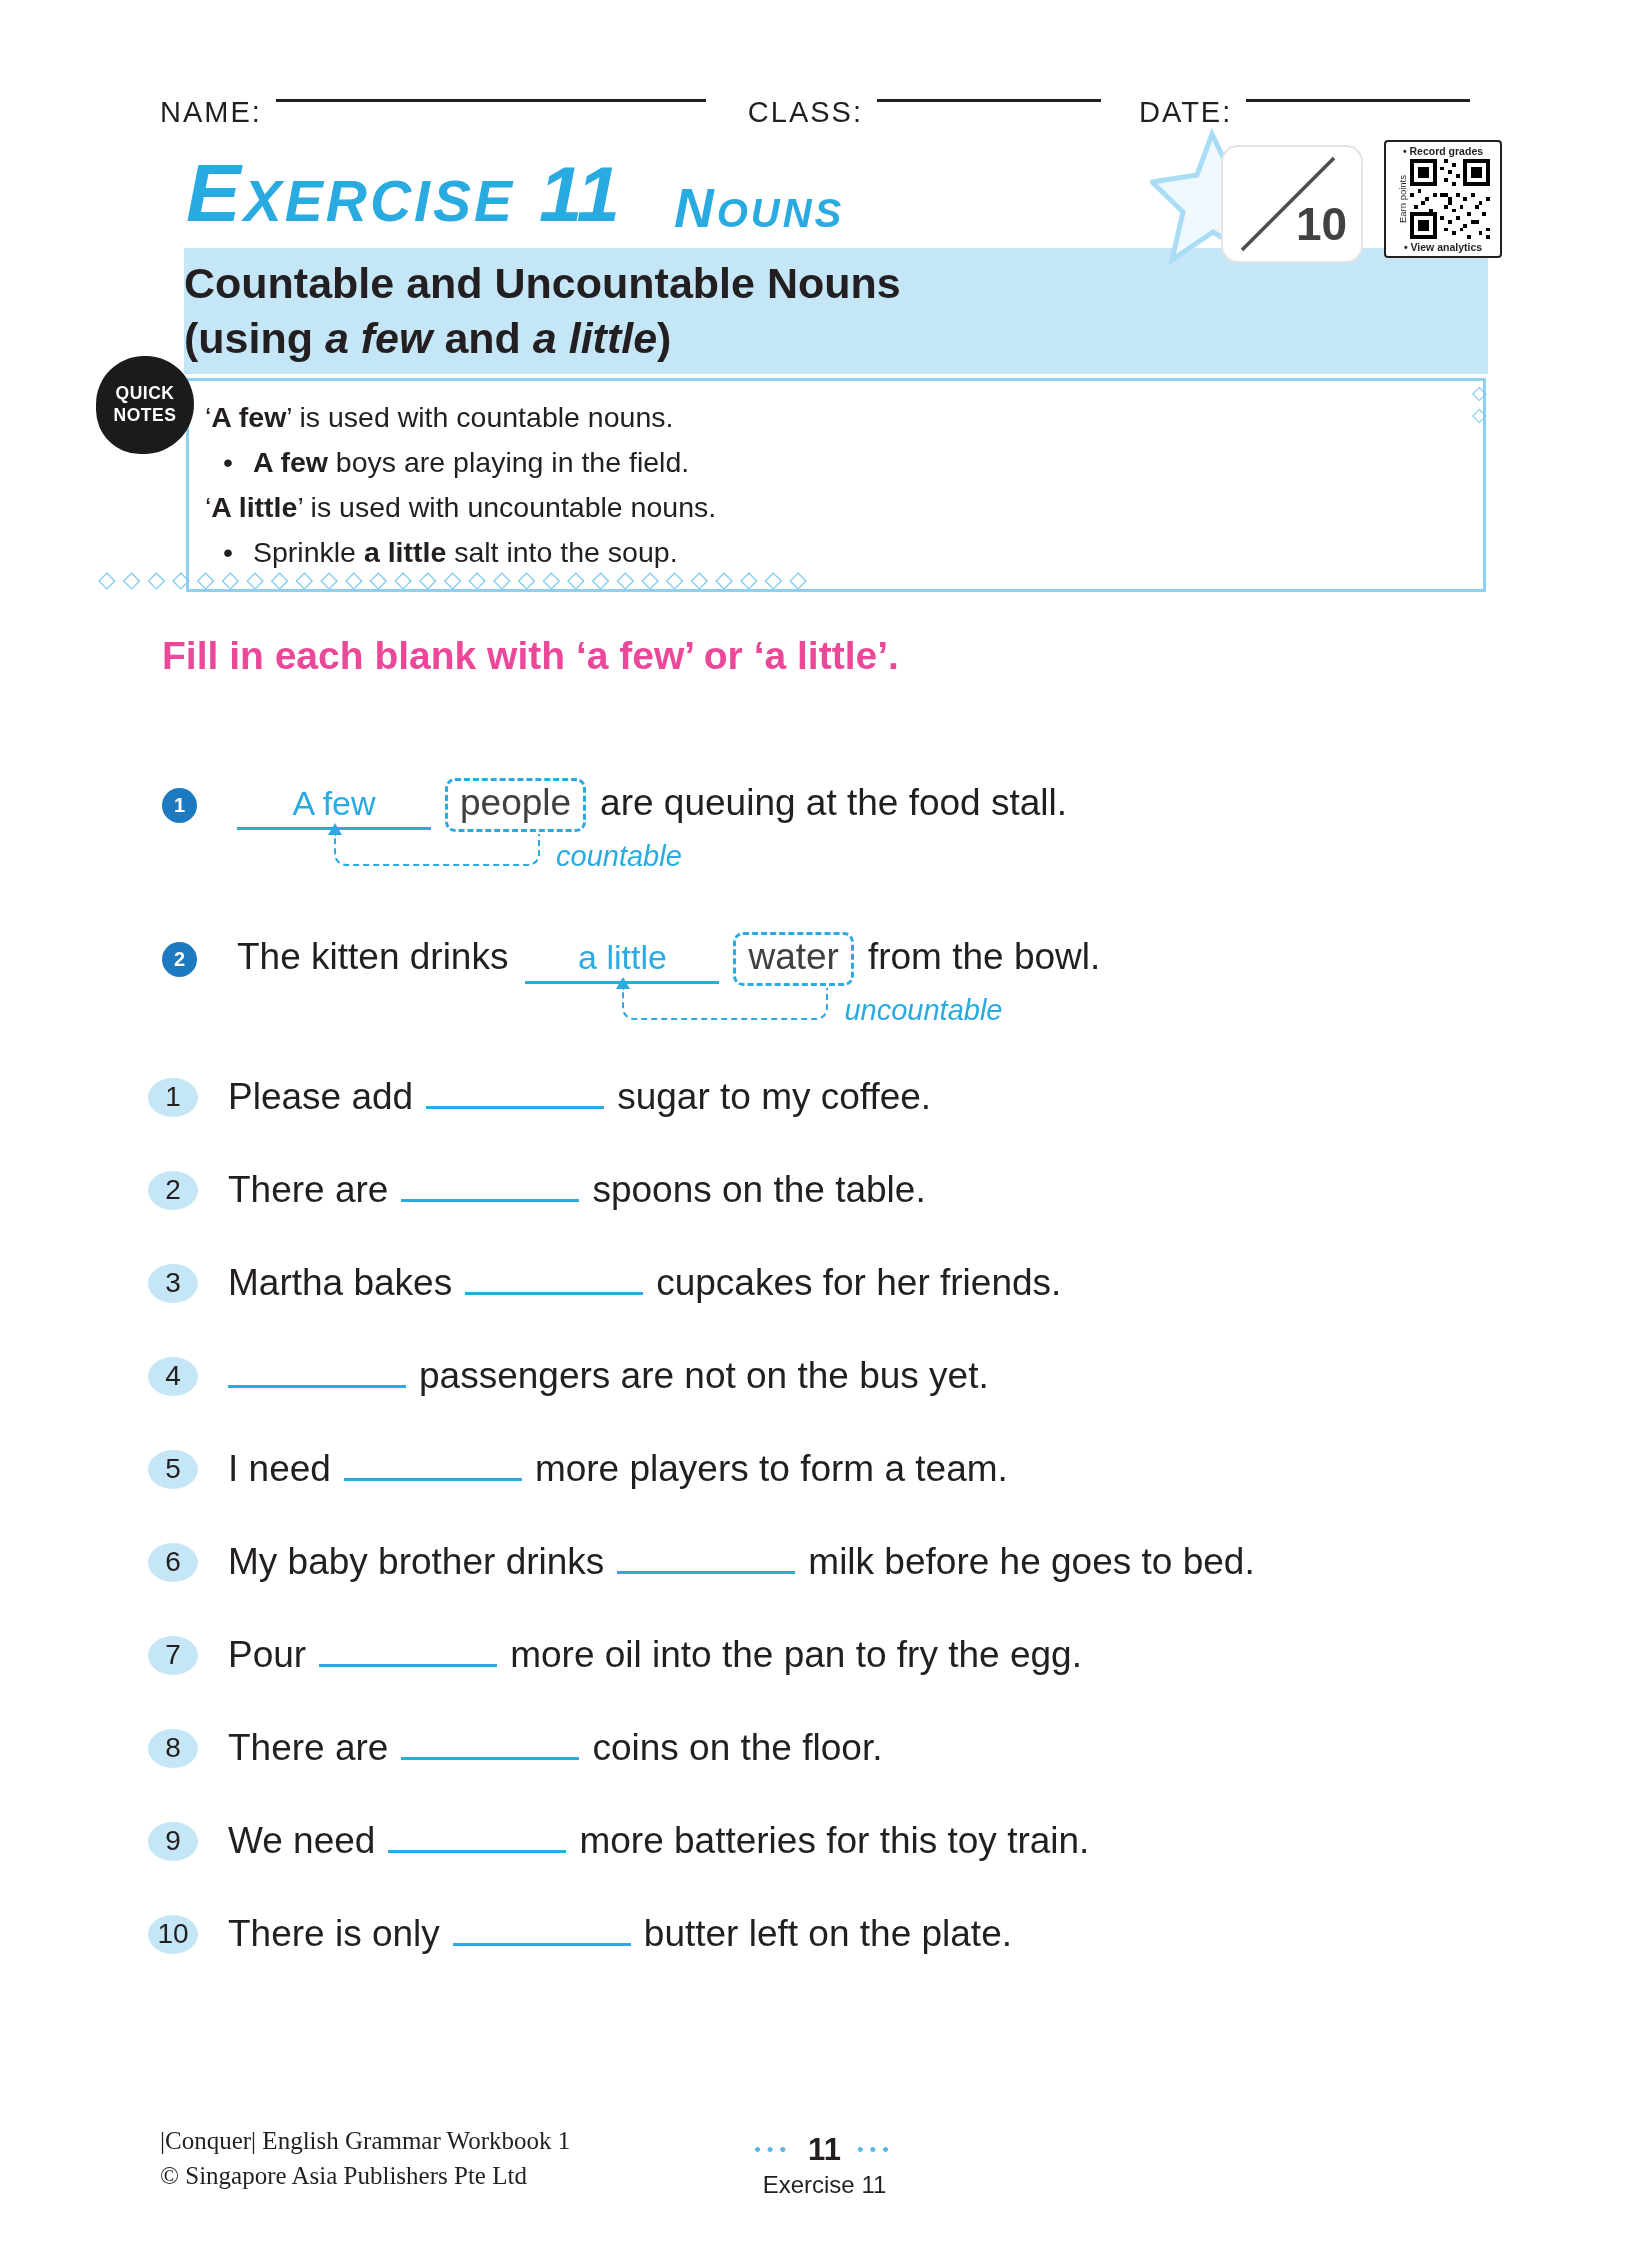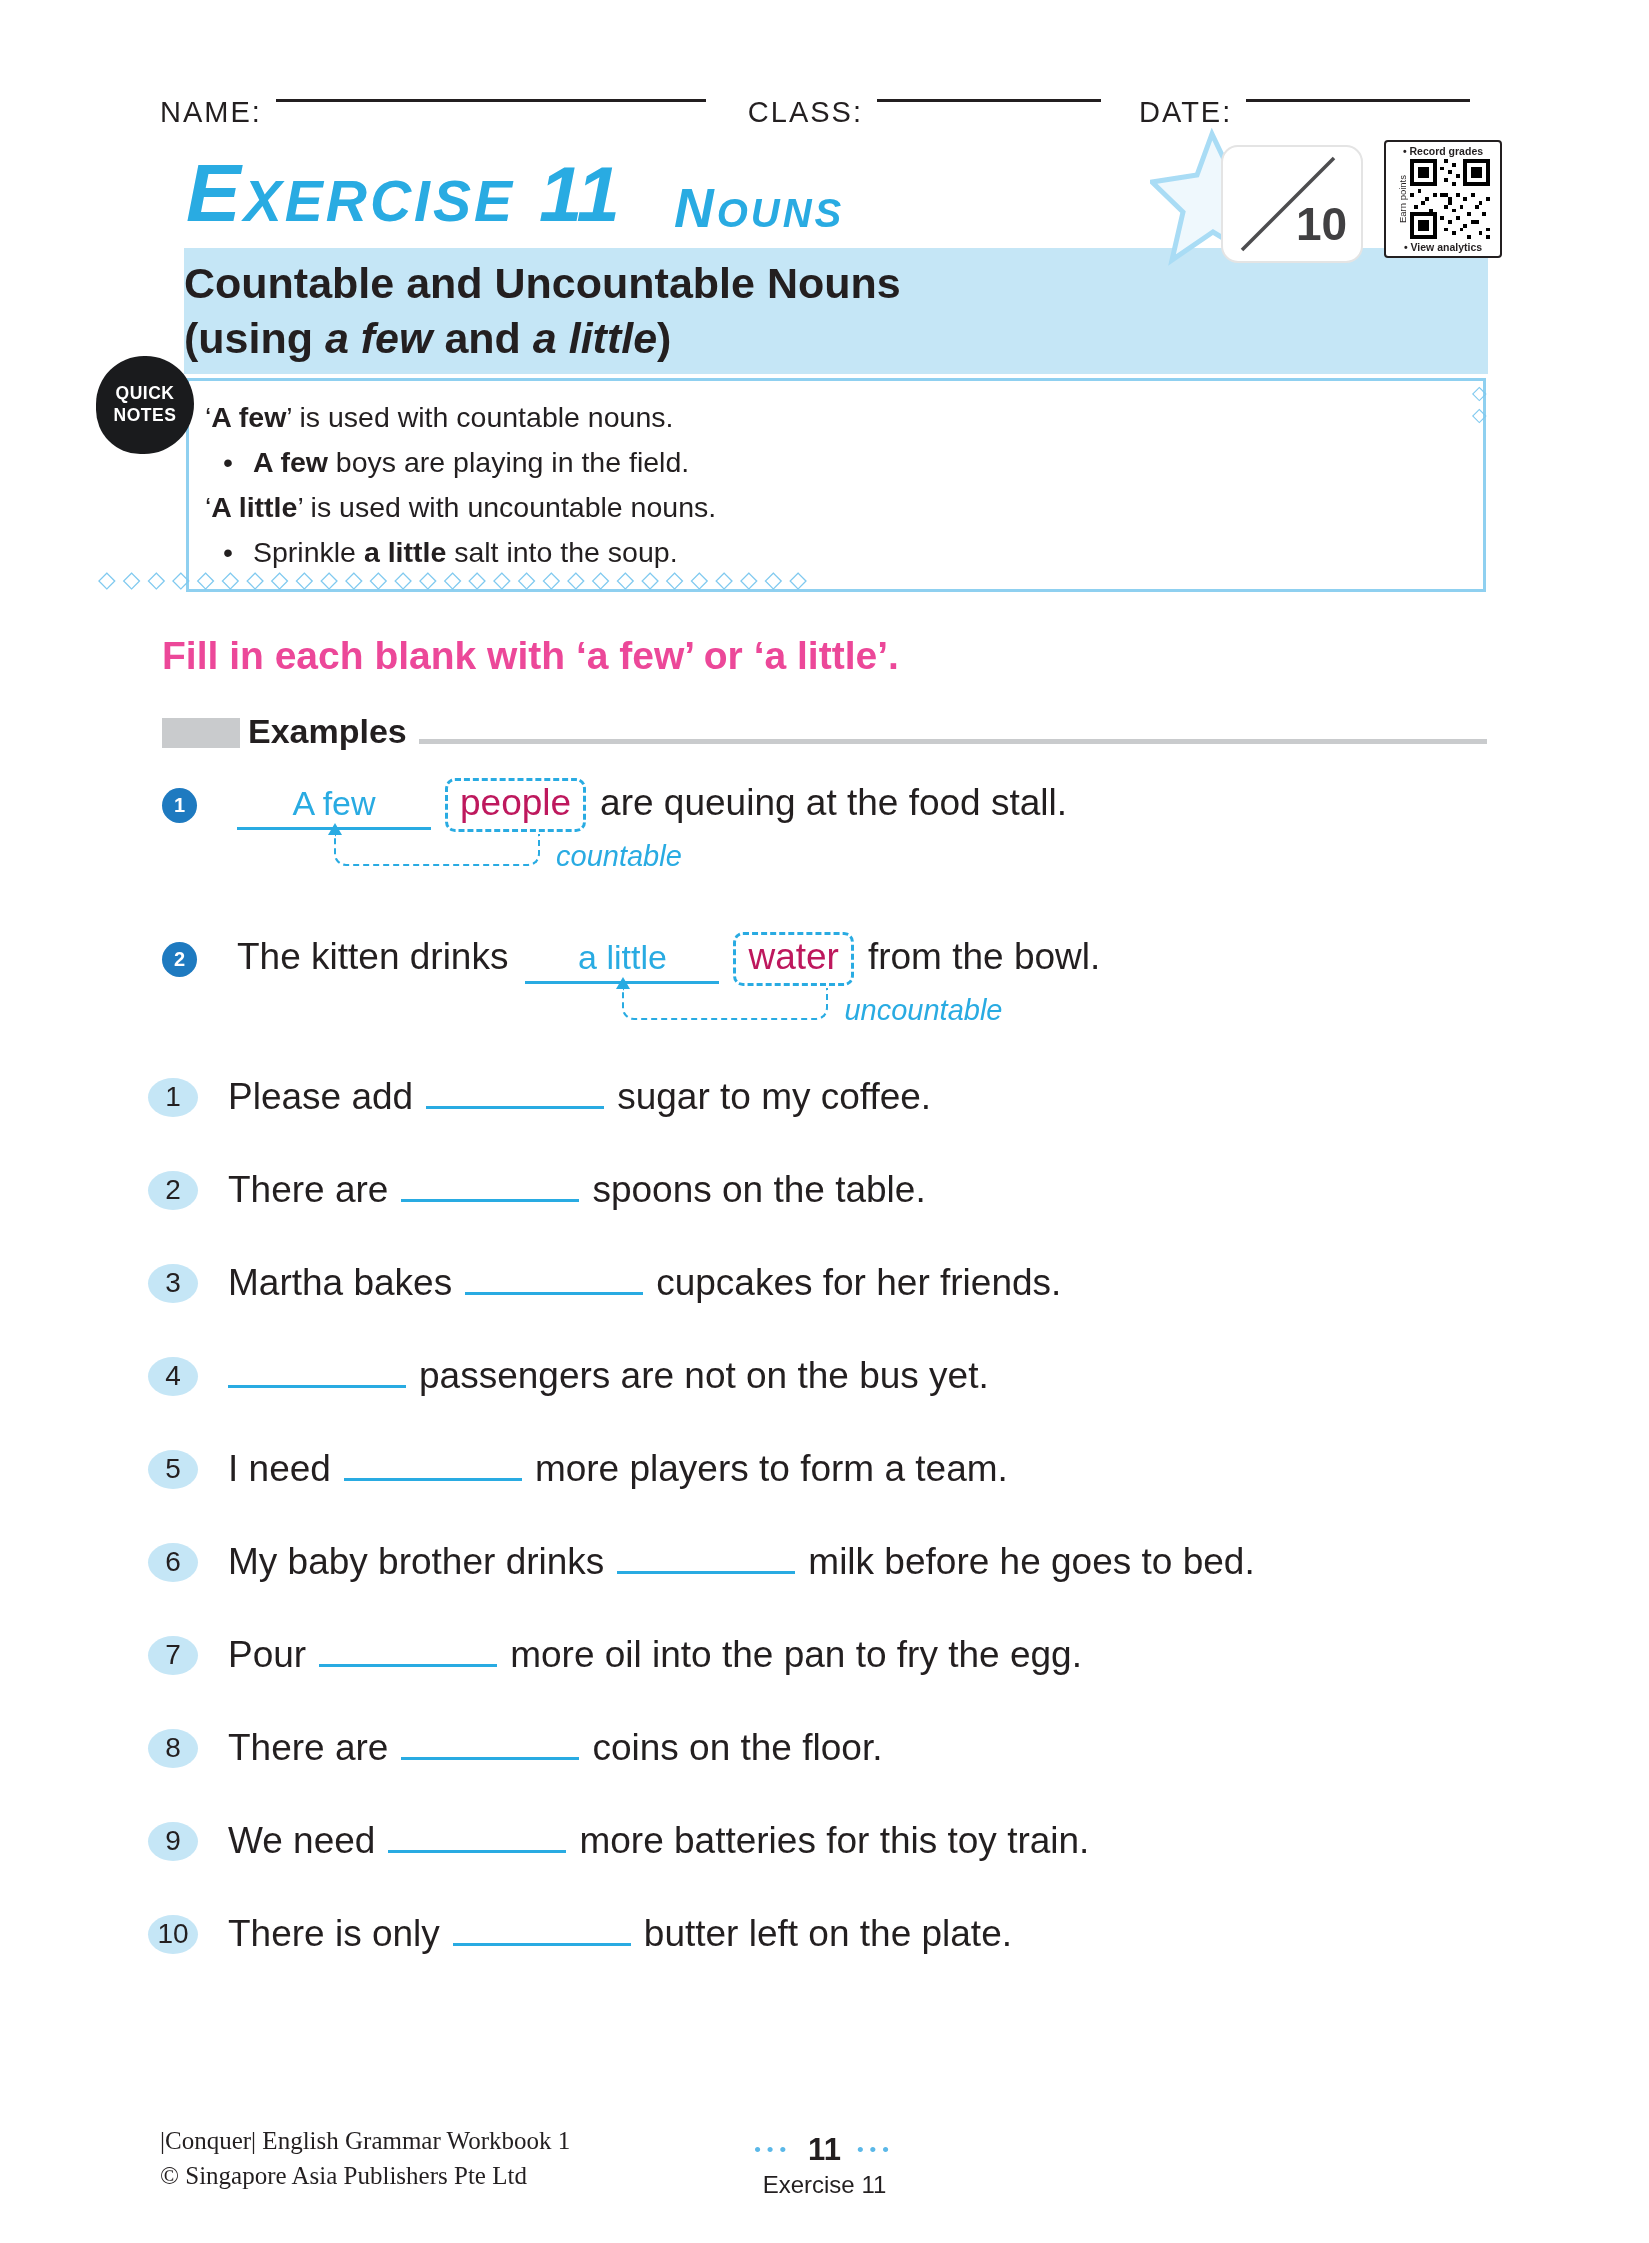--- a/index.html
+++ b/index.html
@@ -57,21 +57,21 @@
   .ex-rule{flex:1;border-bottom:5px solid #C9CBCD;margin-bottom:7px}
 
   
   .example-row{position:absolute;left:162px;display:flex;align-items:baseline;font-size:37px}
   .example-1{top:778px}
   .example-2{top:932px}
   .ex-circle{align-self:center;flex:none;width:35px;height:35px;border-radius:50%;background:#1E7AC0;color:#fff;font-size:20px;font-weight:bold;display:flex;align-items:center;justify-content:center;margin-right:40px}
   .ex-pre{margin-right:17px;white-space:nowrap}
   .ex-pre:empty{margin-right:0}
   .blank-wrap{position:relative;display:inline-block;width:194px;text-align:center;border-bottom:3px solid #29ABE2;padding-bottom:4px;color:#29ABE2;font-size:34px}
-  .noun-box{margin:0 14px;border:3px dashed #29ABE2;border-radius:10px;padding:1px 12px 5px;color:#be185d;white-space:nowrap}
+  .noun-box{margin:0 14px;border:3px dashed #29ABE2;border-radius:10px;padding:1px 12px 5px;color:#404040;white-space:nowrap}
   .ex-post{white-space:nowrap}
   .ex-connector{position:absolute;top:calc(100% + 6px);left:50%;display:flex;align-items:flex-end;gap:16px;z-index:1}
   .conn-u{position:relative;width:206px;height:32px;border-left:2.5px dashed #29ABE2;border-right:2.5px dashed #29ABE2;border-bottom:2.5px dashed #29ABE2;border-radius:0 0 12px 12px}
   .conn-u::before{content:"";position:absolute;left:-8px;top:-11px;width:0;height:0;border-left:7px solid transparent;border-right:7px solid transparent;border-bottom:12px solid #29ABE2}
   .conn-label{font-size:29px;font-style:italic;color:#29ABE2;white-space:nowrap;transform:translateY(7px)}
 
   
   .questions{position:absolute;top:1076px;left:148px}
   .q-row{display:flex;align-items:baseline;margin-bottom:51px;font-size:37px}
   .q-pill{flex:none;align-self:center;min-width:50px;height:39px;border-radius:50%;background:#C5E6F6;display:flex;align-items:center;justify-content:center;font-size:28px;margin-right:30px;padding:0 8px}
@@ -148,25 +148,20 @@
         <span class="bullet-dot">•</span>
         <span><span>Sprinkle </span><b>a little</b><span> salt into the soup.</span></span>
       </div>
   </div>
   <div class="diamond-row">◇◇◇◇◇◇◇◇◇◇◇◇◇◇◇◇◇◇◇◇◇◇◇◇◇◇◇◇◇</div>
   <div class="diamond-col">◇
 ◇</div>
 
   <div class="instruction">Fill in each blank with ‘a few’ or ‘a little’.</div>
 
-  <div class="ex-heading">
-    <span class="ex-accent"></span>
-    <span class="ex-heading-text">Examples</span>
-    <span class="ex-rule"></span>
-  </div>
 
   <div class="example-row example-1">
     <span class="ex-circle">1</span>
     <span class="ex-pre"></span>
     <span class="blank-wrap">
       <span>A few</span>
       <span class="ex-connector">
         <span class="conn-u"></span>
         <span class="conn-label">countable</span>
       </span>

